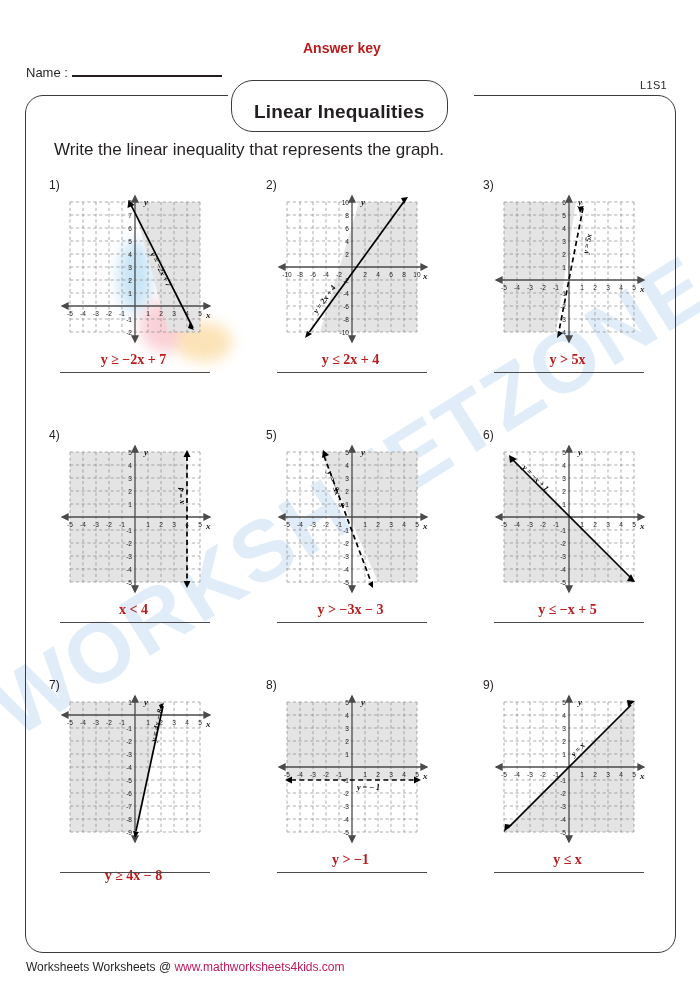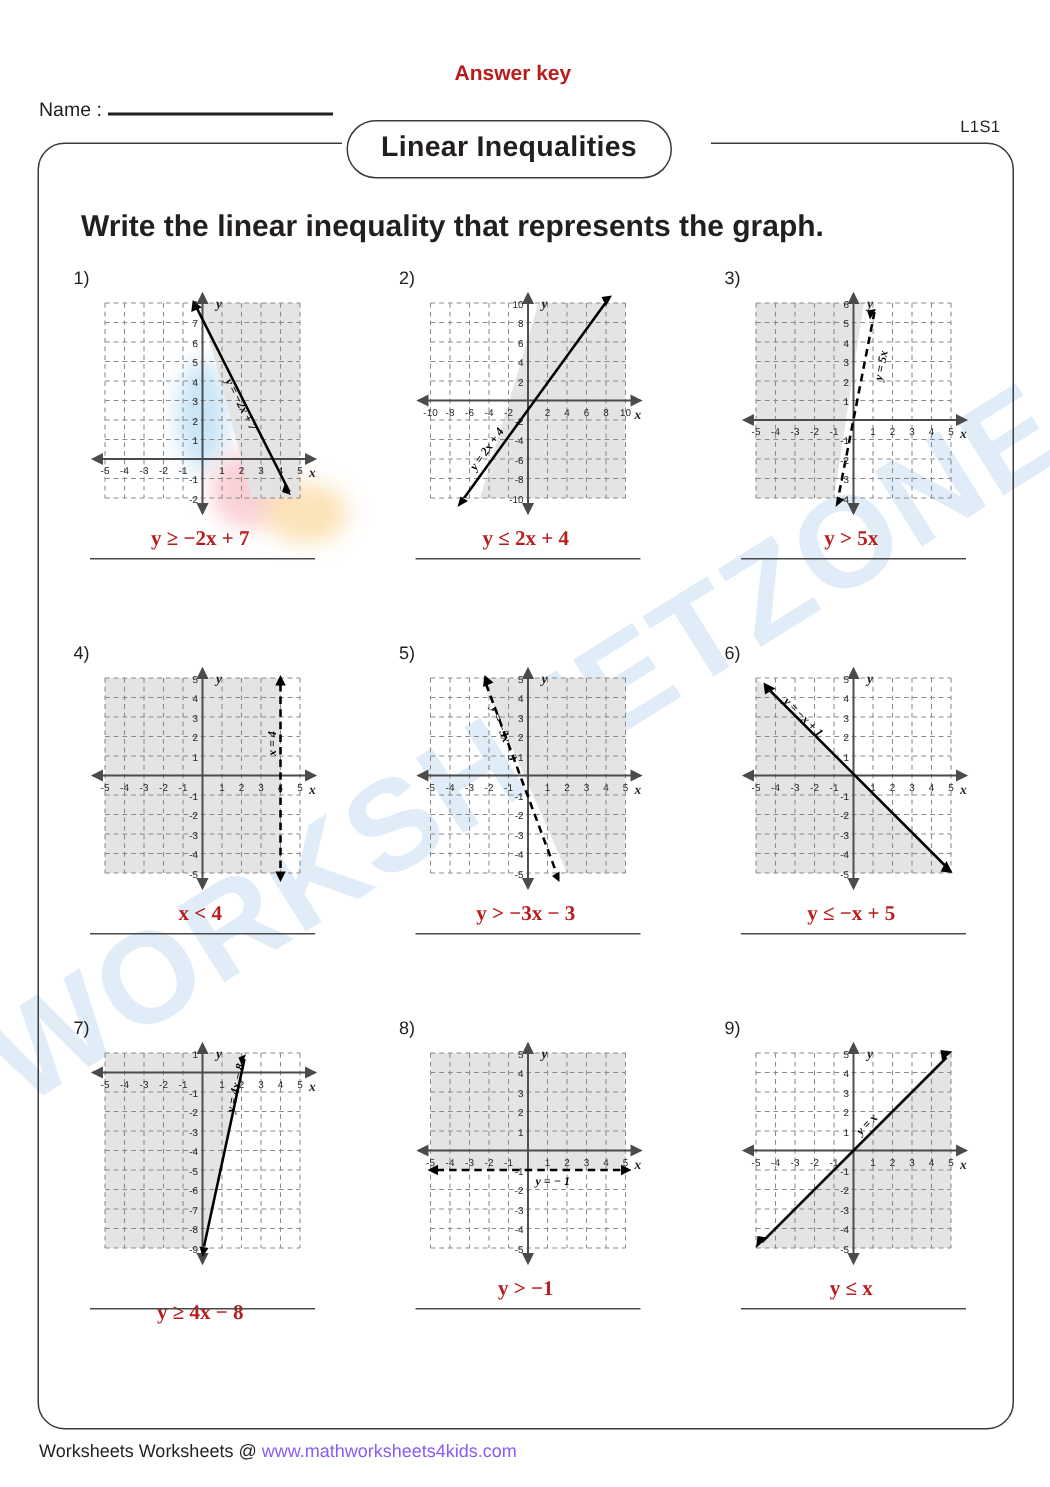--- a/index.html
+++ b/index.html
@@ -38,33 +38,33 @@
 
   
   .panel {
     position:absolute; left:25px; top:95px;
     width:651px; height:858px;
     border:1.6px solid #3b3b3b; border-radius:18px;
     background:transparent; z-index:1;
   }
   .title-pill {
     position:absolute; left:231px; top:80px;
-    padding:7px 22px 8px;
+    padding:20px 22px 8px;
     border:1.6px solid #3b3b3b; border-radius:22px;
     background:#ffffff; z-index:3;
     font-size:19px; font-weight:bold; letter-spacing:.2px;
   }
   .title-gap {
     position:absolute; left:228px; top:86px; width:246px; height:22px;
     background:#ffffff; z-index:2;
   }
 
   .instruction {
     position:absolute; left:54px; top:140px;
-    font-size:20px; z-index:3;font-weight:bold;
+    font-size:17px; z-index:3;
   }
 
   
   .problems { position:absolute; left:25px; top:178px; width:651px; z-index:3; }
   .row { display:flex; }
   .cell { width:217px; position:relative; }
   .qnum { position:absolute; left:24px; top:0; font-size:12px; }
 
   .graph-wrap { position:absolute; left:33px; top:14px; }
 
@@ -75,21 +75,21 @@
   }
   .ansline {
     position:absolute; height:0; border-bottom:1.4px solid #4a4a4a;
   }
 
   
   .footer {
     position:absolute; left:26px; bottom:17px;
     font-size:12px; z-index:3;
   }
-  .footer .url { color:#8b5cf6; }
+  .footer .url { color:#be185d; }
 
   svg { display:block; }
   .axis { stroke:#4b4b4b; stroke-width:1.3; }
   .grid { stroke:#8a8a8a; stroke-width:.7; stroke-dasharray:3.2 2.6; }
   .shade { fill:#e3e3e3; opacity:.95; }
   .fnline { stroke:#000; stroke-width:1.7; fill:none; }
   .fnline.dash { stroke-dasharray:5 3.4; }
   .tick { font-size:6.6px; fill:#231f20; font-family:"Liberation Sans",sans-serif; }
   .axlbl { font-size:9px; fill:#231f20; font-style:italic; font-weight:bold; font-family:"Liberation Serif",serif; }
   .eqlbl { font-size:8px; fill:#000; font-style:italic; font-weight:bold; font-family:"Liberation Serif",serif; }

